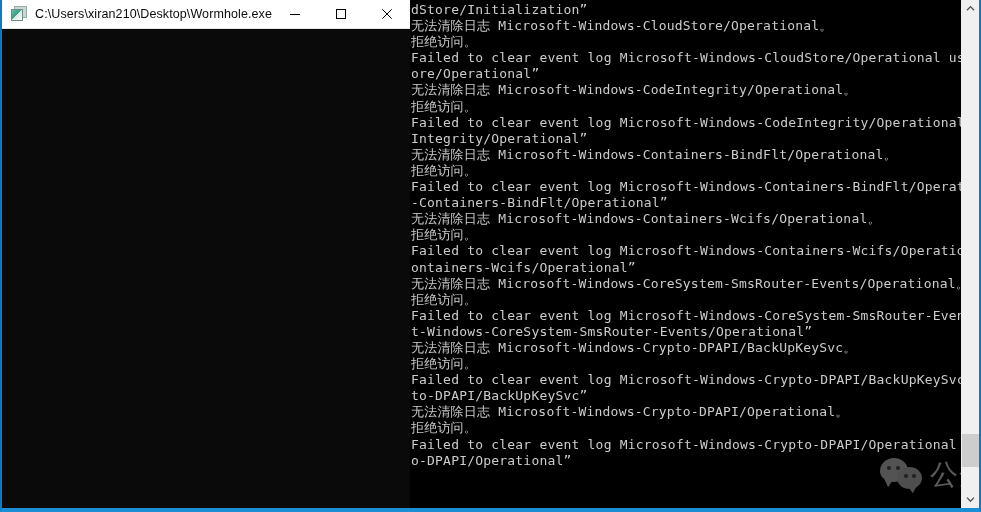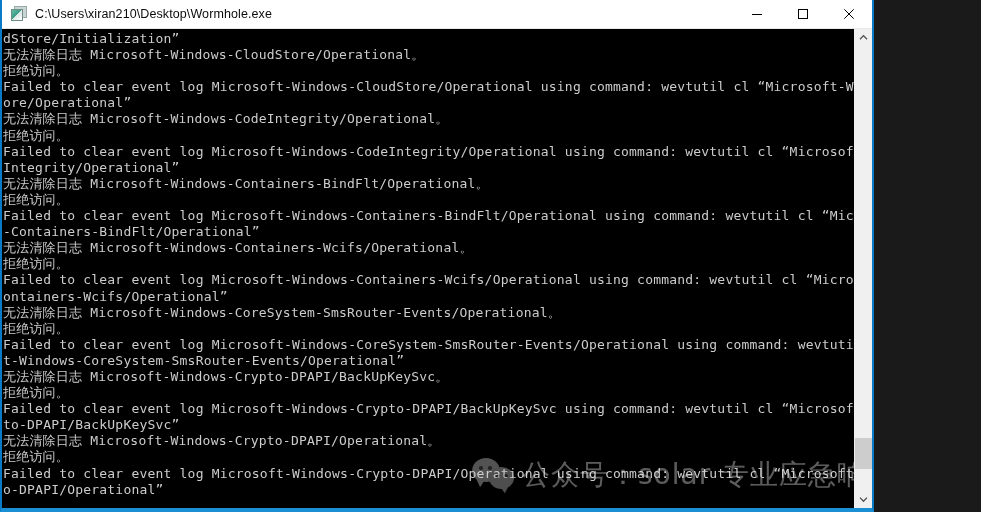--- a/index.html
+++ b/index.html
@@ -9,30 +9,29 @@
   }
   body {
     width: 981px;
     height: 512px;
     overflow: hidden;
     font-family: "Liberation Sans", sans-serif;
   }
 
   .window {
     position: relative;
-    width: 874px;
+    width: 981px;
     height: 512px;
     box-sizing: border-box;
     background: #0a0a0a;
     border-left: 2px solid #0a7ac4;
     border-right: 2px solid #0a7ac4;
     border-bottom: 4px solid #1a8fd4;
     border-top: 0;
     display: flex;
-    flex-direction: column;
     overflow: hidden;
   }
 
   
   .titlebar {
     height: 28px;
     min-height: 28px;
     background: #ffffff;
     display: flex;
     align-items: center;

